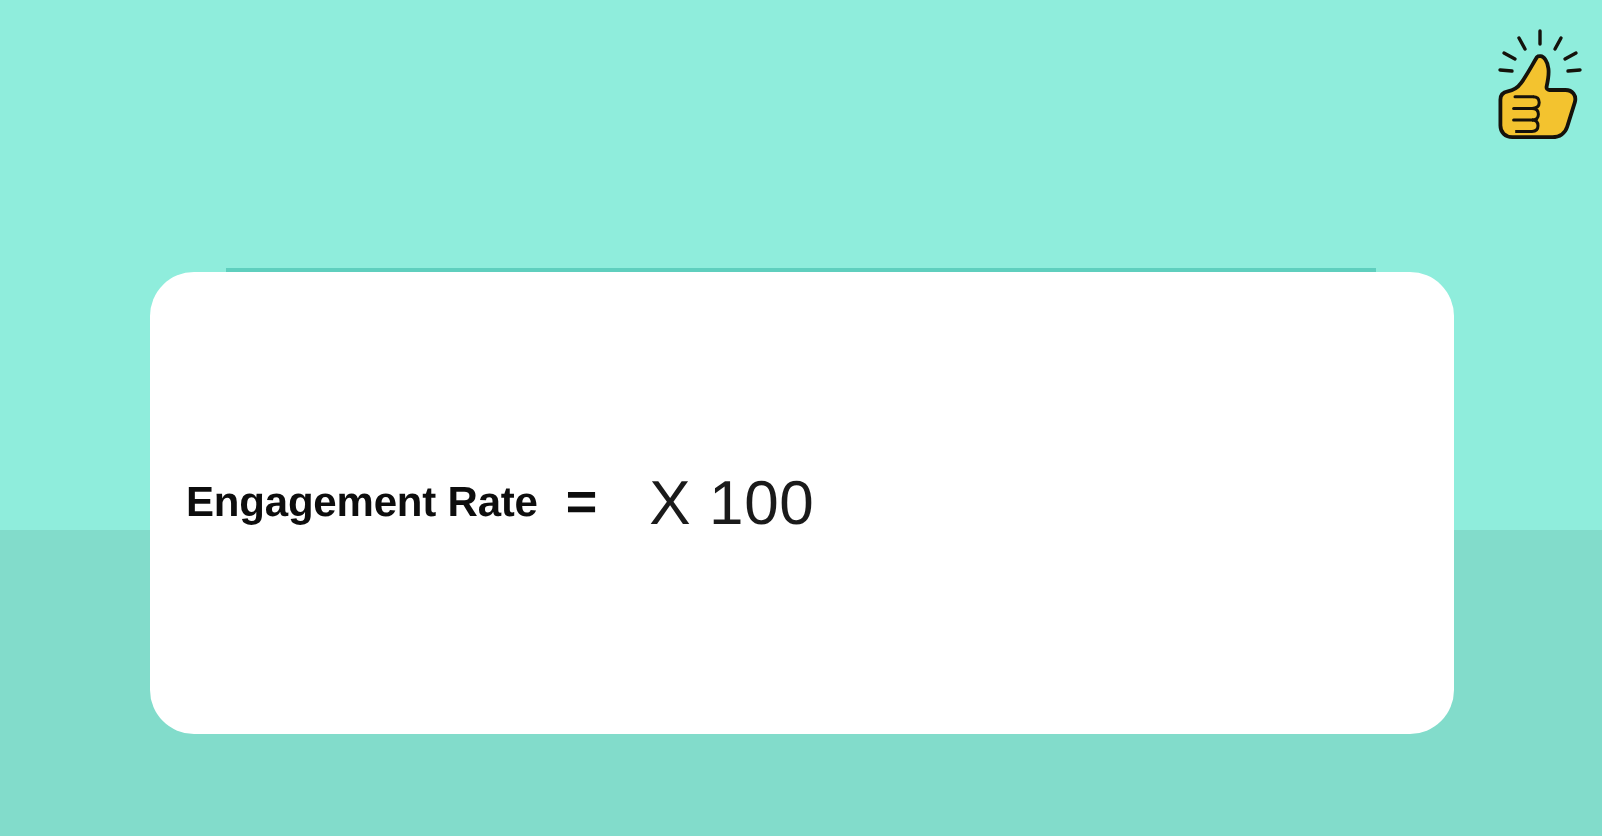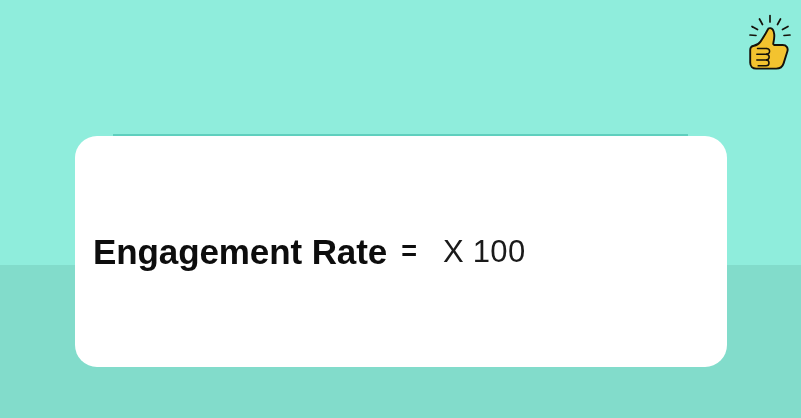--- a/index.html
+++ b/index.html
@@ -88,21 +88,21 @@
     align-items: center;
     justify-content: flex-start;
   }
   #formula-inner {
     display: flex;
     align-items: center;
     margin-left: 18px;
   }
   .eq-label {
     font-family: "Liberation Sans Narrow", "Liberation Sans", sans-serif;
-    font-size: 35px;
+    font-size: 21px;
     font-weight: bold;
     color: #0D0D0D;
     white-space: nowrap;
     letter-spacing: -0.1px;
   }
   #equals-sign {
     font-family: "Liberation Sans Narrow", "Liberation Sans", sans-serif;
     font-size: 27px;
     font-weight: bold;
     color: #0D0D0D;

